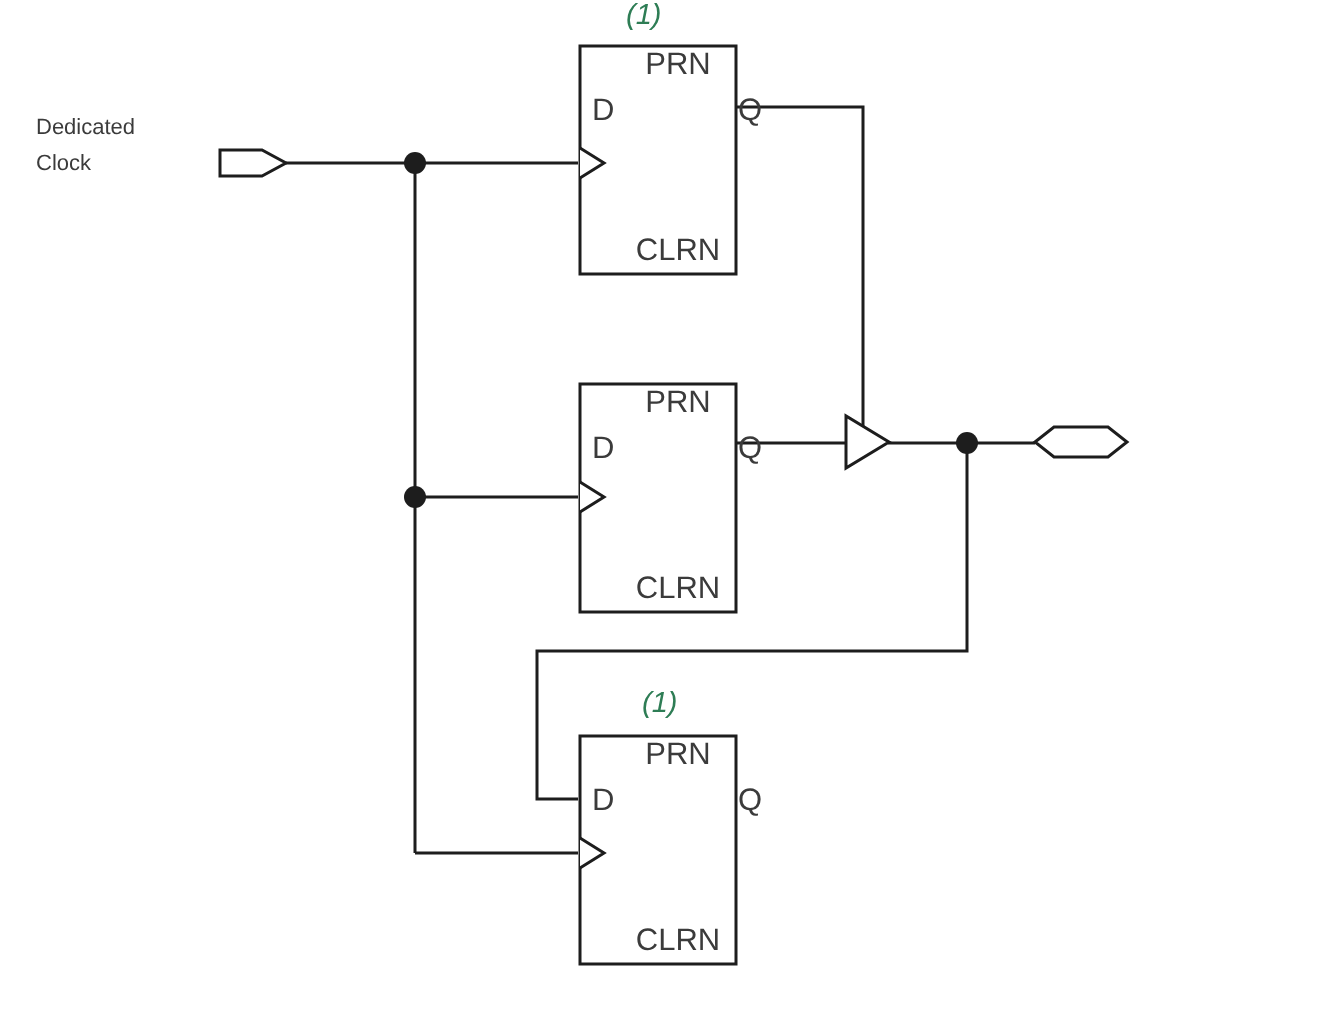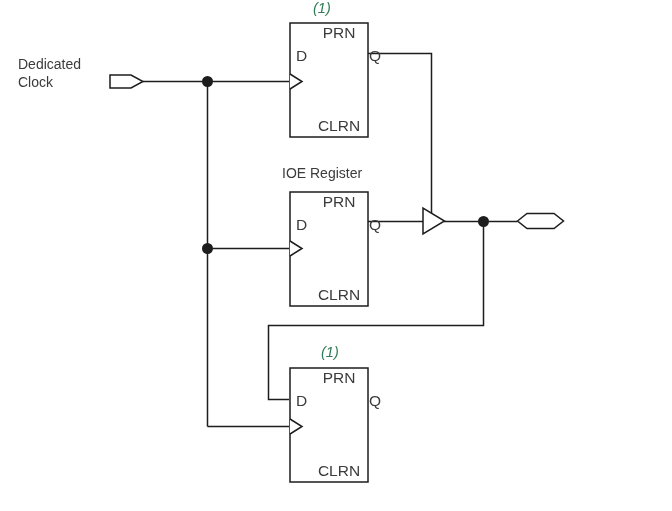--- a/index.html
+++ b/index.html
@@ -9,21 +9,21 @@
     width: 672px;
     height: 511px;
     background: #ffffff;
     font-family: "Liberation Sans", "DejaVu Sans", sans-serif;
     color: #3b3b3b;
     overflow: hidden;
   }
   .canvas svg { position: absolute; left: 0; top: 0; }
   .lbl {
     position: absolute;
-    font-size: 14px;
+    font-size: 11px;
     line-height: 18px;
     color: #3b3b3b;
     white-space: nowrap;
   }
   .lbl div { white-space: nowrap; }
   .bidir-lbl { line-height: 19px; }
   .note {
     position: absolute;
     font-size: 14.5px;
     font-style: italic;
@@ -83,21 +83,20 @@
     <polyline points="290,241 302,248.5 290,256" fill="#ffffff" stroke="#1d1d1d" stroke-width="1.5"></polyline>
     <polyline points="290,419 302,426.5 290,434" fill="#ffffff" stroke="#1d1d1d" stroke-width="1.5"></polyline>
   </svg>
 
   <div class="lbl" style="left:18px; top:55px;">
     <div>Dedicated</div>
     <div>Clock</div>
   </div>
 
   <div class="note" style="left:313px; top:0px;">(1)</div>
-  <div class="lbl" style="left:282px; top:164px;">IOE Register</div>
   <div class="note" style="left:321px; top:344px;">(1)</div>
 
 
   <div class="ff" id="ff-oe">
     <div class="prn">PRN</div>
     <div class="dq">
       <span>D</span>
       <span>Q</span>
     </div>
     <div class="clrn">CLRN</div>

